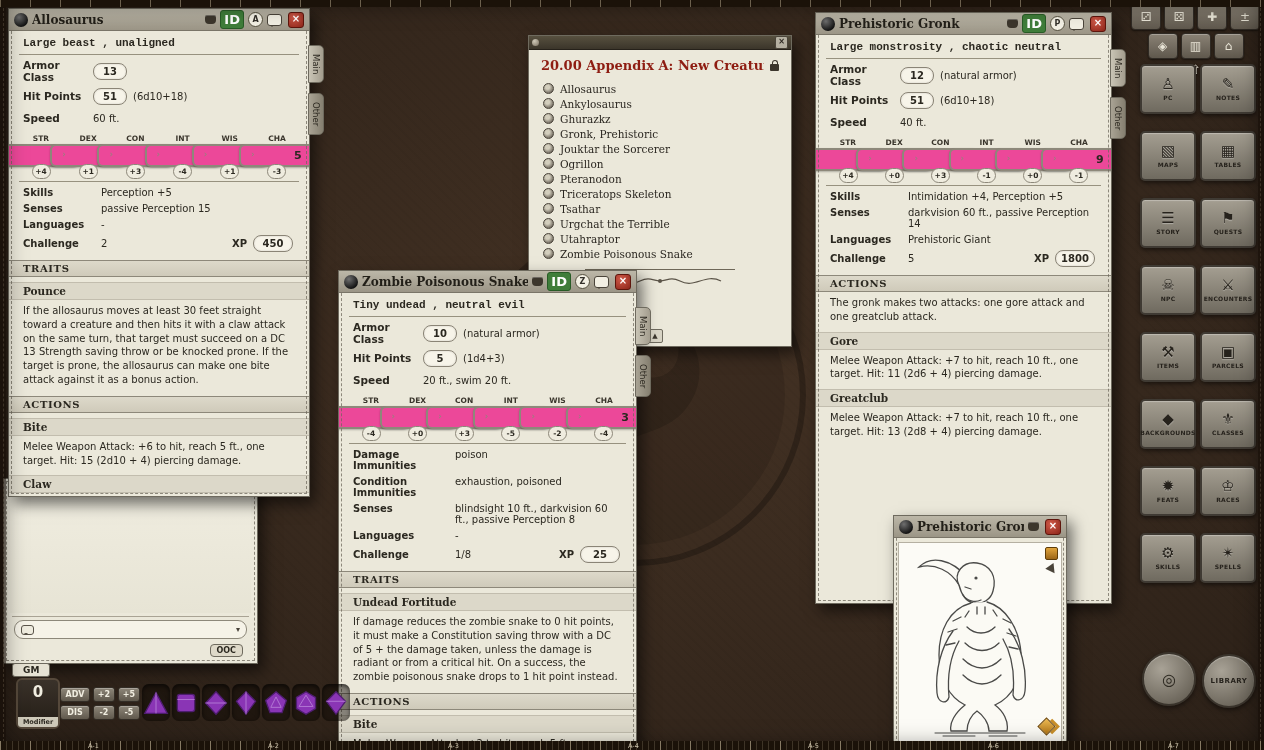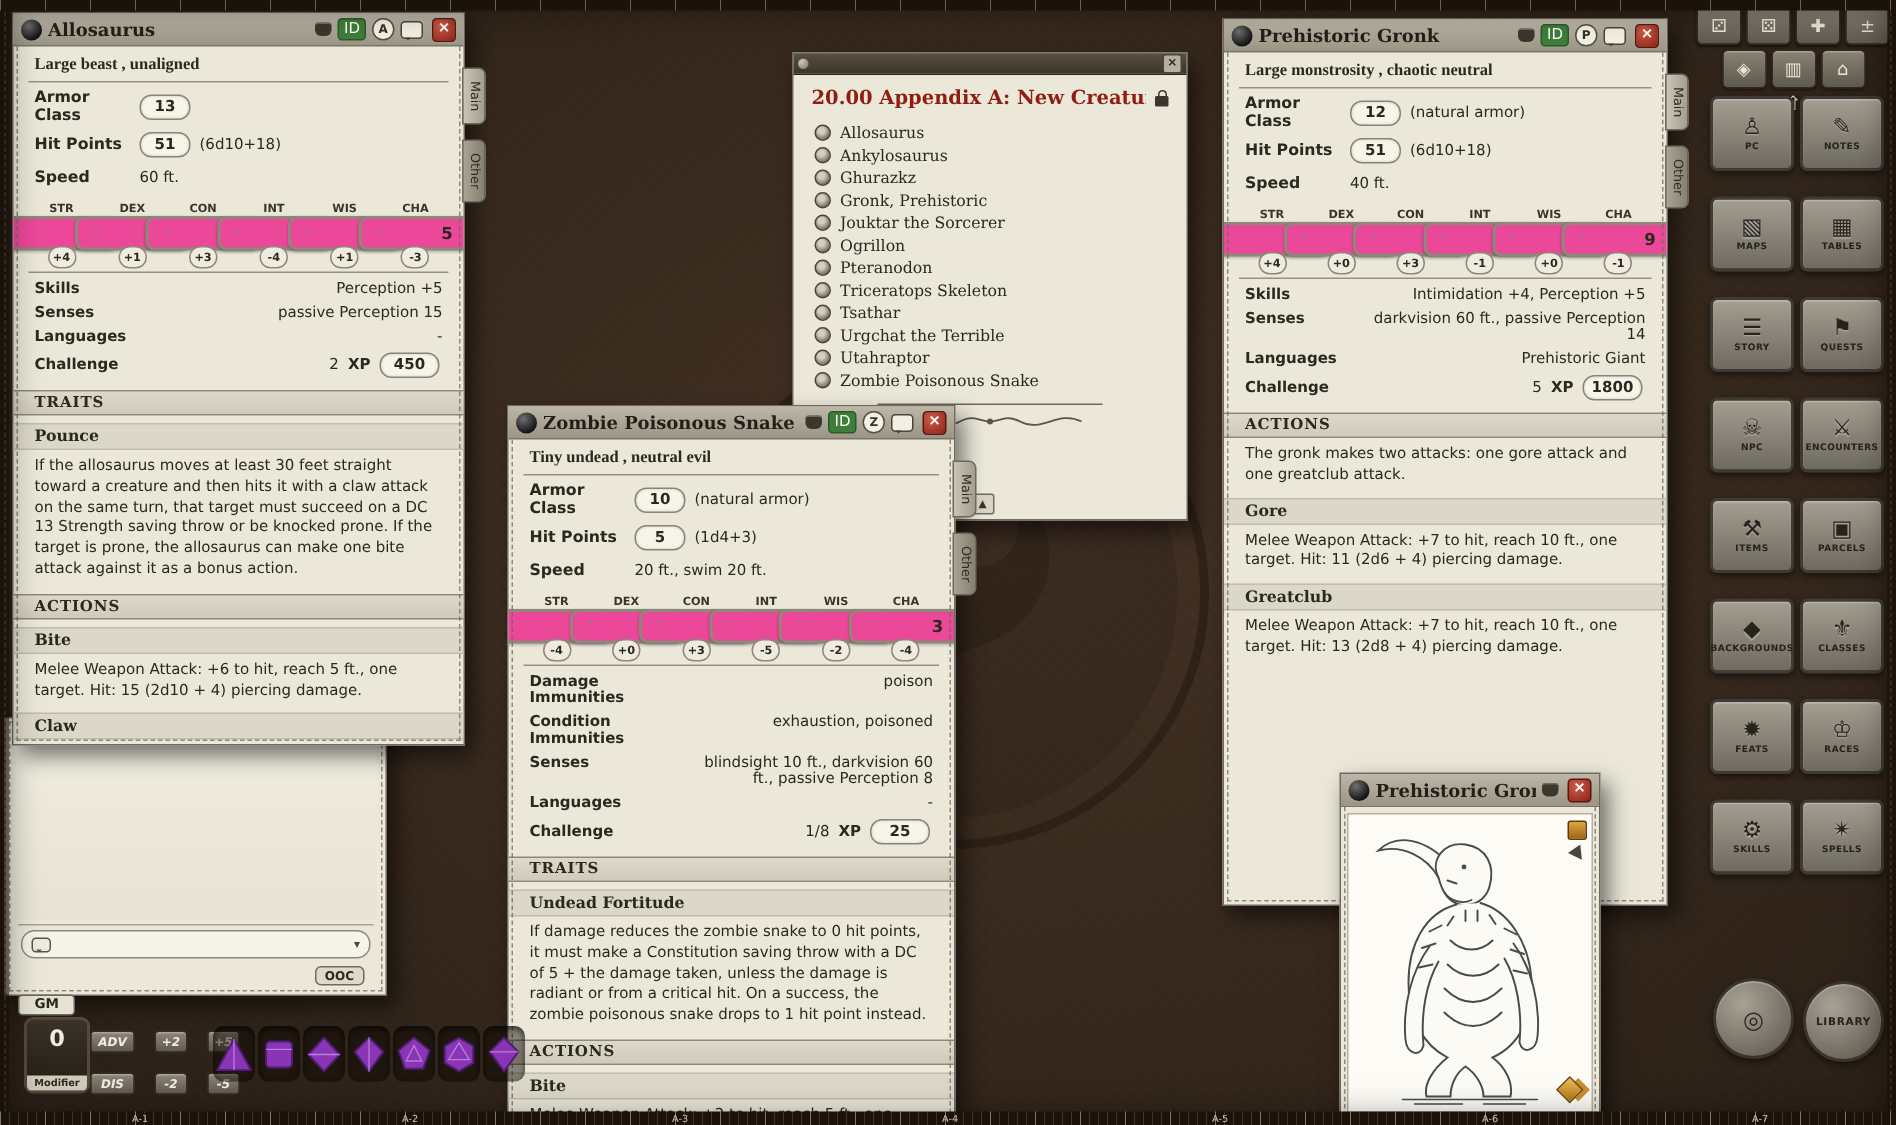--- a/index.html
+++ b/index.html
@@ -30,21 +30,21 @@
   .window{position:absolute;background:#ebe8da;border:1px solid #6e6a5e;box-shadow:5px 7px 14px rgba(0,0,0,.55);}
   .stitched::before{content:"";position:absolute;inset:2px;border:1px dashed rgba(110,104,92,.75);pointer-events:none;z-index:6;}
   .titlebar{position:relative;height:21px;display:flex;align-items:center;gap:4px;padding:0 5px;
     background:linear-gradient(#bcb7a8,#9b9586);border-bottom:1px solid #7a7568;z-index:7;}
   .win-title{flex:1;font-family:"DejaVu Serif",serif;font-weight:bold;font-size:12px;color:#221f18;
     white-space:nowrap;overflow:hidden;}
   .die-icon{width:14px;height:14px;border-radius:50%;flex:0 0 auto;
     background:radial-gradient(circle at 35% 30%, #6f6f6f, #131313 72%);}
   .pot-icon{width:11px;height:9px;background:#3c362c;border-radius:2px 2px 4px 4px;flex:0 0 auto;
     box-shadow:inset 0 1px 0 rgba(255,255,255,.25);}
-  .id-badge{background:#3f7d3a;color:#fff;font-size:10px;font-weight:normal;padding:1px 3px;border-radius:3px;
+  .id-badge{background:#3f7d3a;color:#fff;font-size:13px;font-weight:bold;padding:1px 3px;border-radius:3px;
     border:1px solid #285c26;flex:0 0 auto;}
   .letter-badge{width:13px;height:13px;border-radius:50%;background:#f3f0e4;border:1px solid #55503f;
     font-size:8px;font-weight:bold;display:flex;align-items:center;justify-content:center;color:#33302a;flex:0 0 auto;}
   .bubble-icon{width:13px;height:10px;border:1px solid #4a443a;background:#f2efe3;border-radius:3px;position:relative;flex:0 0 auto;}
   .bubble-icon::after{content:"";position:absolute;left:2px;bottom:-4px;border:2px solid transparent;border-top-color:#4a443a;}
   .close-btn{width:14px;height:14px;margin-left:2px;border-radius:3px;flex:0 0 auto;
     background:radial-gradient(circle at 35% 30%, #d05a49, #8c2418);border:1px solid #5e150c;
     color:#fff;font-weight:bold;font-size:10px;line-height:12px;text-align:center;}
   .win-body{position:absolute;top:22px;left:0;right:0;bottom:0;overflow:hidden;}
 
@@ -54,41 +54,41 @@
   .statblocks > .statblock:nth-child(1){left:8px;top:8px;width:300px;height:487px;z-index:3;}
   .statblocks > .statblock:nth-child(2){left:338px;top:270px;width:297px;height:478px;z-index:8;}
   .statblocks > .statblock:nth-child(3){left:815px;top:12px;width:295px;height:590px;z-index:4;}
   .statblocks > .statblock:nth-child(2) .stat-label{flex-basis:96px;}
 
   .tabs-rail{position:absolute;left:100%;margin-left:-1px;top:36px;display:flex;flex-direction:column;gap:10px;}
   .side-tab{writing-mode:vertical-rl;padding:8px 2px;font-size:8.5px;color:#2e2a22;
     background:linear-gradient(90deg,#a9a394,#857f70);border:1px solid #6e6a5e;border-radius:0 5px 5px 0;}
   .side-tab:first-child{background:linear-gradient(90deg,#c9c4b5,#a39d8e);}
 
-  .type-line{padding:6px 14px 3px;font-family:Liberation Serif, serif;font-weight:bold;font-size:11px;}
+  .type-line{padding:6px 14px 3px;font-family:Liberation Mono, monospace;font-weight:bold;font-size:11px;}
   .hr{height:1px;background:#97917f;margin:2px 10px;}
   .field-row{display:flex;align-items:center;gap:6px;padding:2px 14px;min-height:18px;font-size:10.5px;}
   .field-label{width:64px;font-weight:bold;flex:0 0 auto;}
   .value-box{min-width:24px;height:15px;border:1.5px solid #8a8476;border-radius:8px;background:#f7f4e9;
     display:inline-flex;align-items:center;justify-content:center;font-weight:bold;font-size:10px;padding:0 4px;
     box-shadow:inset 0 0 2px rgba(0,0,0,.18);}
   .field-note,.field-plain{font-size:10px;}
 
   .abilities{display:flex;justify-content:space-between;padding:5px 12px 0;}
   .ability{display:flex;flex-direction:column;align-items:center;width:40px;position:relative;}
   .ability + .ability::before{content:"›";position:absolute;left:-6px;top:15px;color:#8d887a;font-size:9px;}
   .ability-name{font-size:7.5px;font-weight:bold;color:#3a352c;margin-bottom:1px;}
   .ability-score{width:30px;height:19px;border:2px solid #8d887a;border-radius:6px;background:#ec4899;
     display:flex;align-items:center;justify-content:center;font-weight:bold;font-size:11px;box-shadow:0 1px 2px rgba(0,0,0,.25);padding-left:42px;}
   .ability-mod{margin-top:-3px;min-width:15px;height:13px;padding:0 1px;border:1.5px solid #8d887a;border-radius:8px;
     background:#efecdf;display:flex;align-items:center;justify-content:center;font-weight:bold;font-size:7.5px;}
 
   .stat-row{display:flex;gap:6px;padding:2.5px 14px;font-size:10px;align-items:baseline;}
   .stat-label{flex:0 0 72px;font-weight:bold;}
-  .stat-value{flex:1;text-align:right;}
+  .stat-value{flex:1;}
   .xp-label{font-weight:bold;margin-left:auto;}
   .challenge-row .value-box{margin-right:2px;min-width:30px;}
 
   .section-header{margin-top:6px;padding:2px 14px;font-family:"DejaVu Serif",serif;font-weight:bold;font-size:10px;
     letter-spacing:.6px;background:linear-gradient(#ddd9ca,#cfcaba);border-top:1px solid #8d887a;border-bottom:1px solid #8d887a;}
   .section-header:empty{display:none;}
   .entry-name{margin-top:5px;padding:2px 14px;font-family:"DejaVu Serif",serif;font-weight:bold;font-size:10.5px;
     background:#dcd8c9;border-top:1px solid #c2bdae;border-bottom:1px solid #c2bdae;}
   .entry-text{padding:4px 14px 3px;font-size:10px;line-height:1.38;}
 
@@ -131,21 +131,21 @@
     font-size:8px;font-weight:bold;padding:1px 6px;}
   .gm-pill{position:absolute;left:12px;top:663px;z-index:31;background:#e7e3d4;border:1px solid #6e6a5e;
     border-radius:3px;padding:1px 10px;font-size:9px;font-weight:bold;}
   .modifier-box{position:absolute;left:16px;top:678px;width:40px;height:47px;z-index:31;
     background:linear-gradient(#3a322a,#241d16);border:2px solid #56493b;border-radius:6px;
     display:flex;flex-direction:column;align-items:center;justify-content:space-between;}
   .modifier-value{color:#f0ede0;font-weight:bold;font-size:15px;margin-top:3px;}
   .modifier-label{width:100%;background:#cfcaba;color:#2e2a22;font-size:6.5px;font-weight:bold;
     text-align:center;padding:1px 0;border-radius:0 0 3px 3px;}
   .mod-buttons{position:absolute;left:60px;top:687px;z-index:31;display:grid;
-    grid-template-columns:30px 22px 22px;grid-auto-rows:15px;gap:13px;font-style:italic;}
+    grid-template-columns:30px 22px 22px;grid-auto-rows:15px;gap:3px;}
   .mod-btn{background:linear-gradient(#8d8679,#60594d);border:1px solid #332d26;border-radius:3px;color:#f0ede0;
     font-size:8px;font-weight:bold;display:flex;align-items:center;justify-content:center;
     box-shadow:inset 0 1px 0 rgba(255,255,255,.25);}
   .dice-row{position:absolute;left:142px;top:684px;z-index:31;display:flex;gap:2px;align-items:flex-end;}
   .die-slot{width:28px;height:37px;background:rgba(10,6,3,.45);border-radius:7px;display:flex;
     align-items:center;justify-content:center;box-shadow:inset 0 2px 4px rgba(0,0,0,.6);}
 
   
   .image-window{left:893px;top:515px;width:172px;height:230px;z-index:9;}
   .image-canvas{position:absolute;inset:4px;background:#fcfbf6;border:1px solid #b5b0a2;overflow:hidden;}

